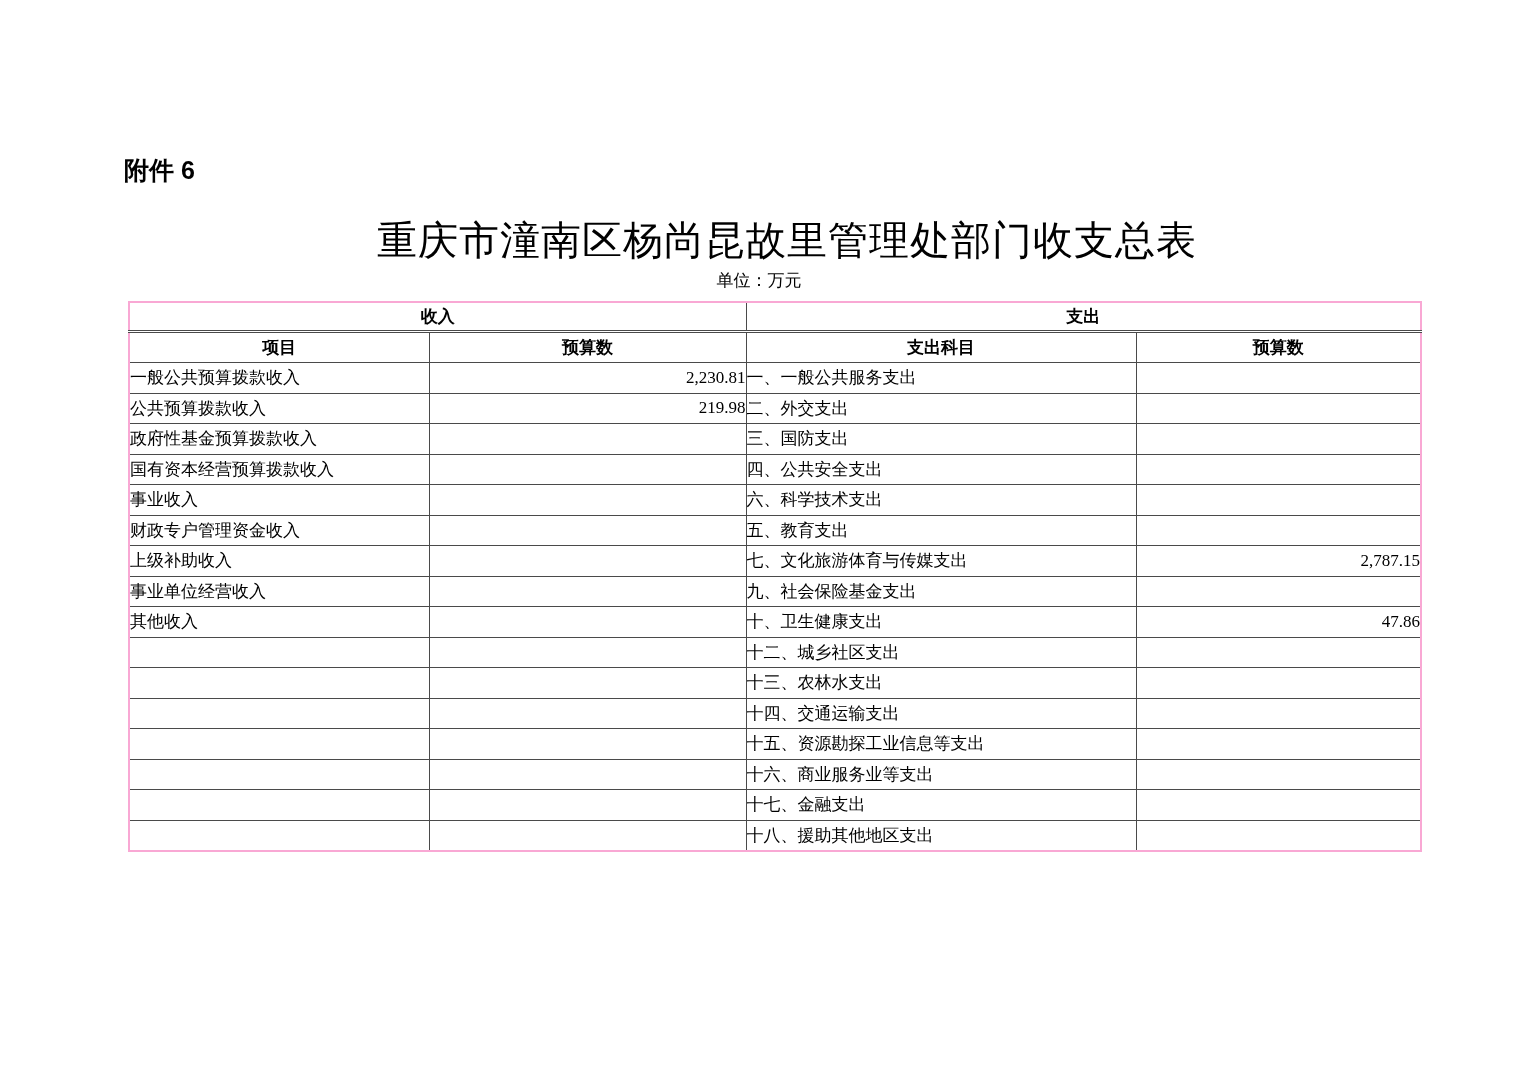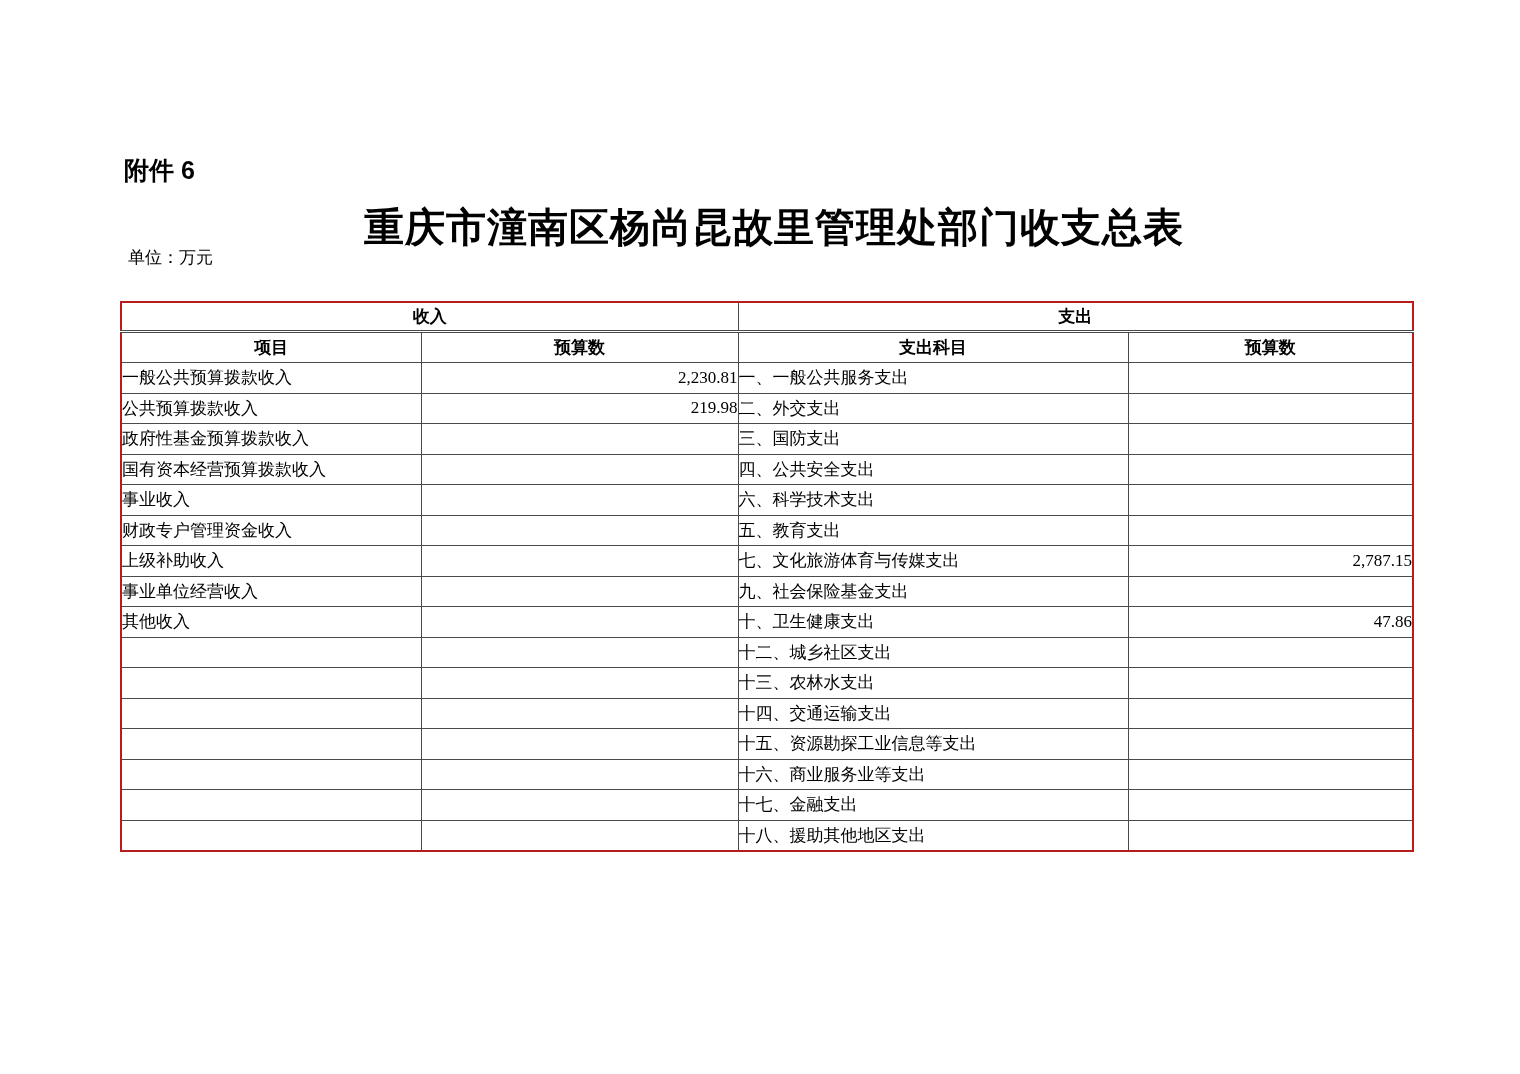--- a/index.html
+++ b/index.html
@@ -23,44 +23,44 @@
     font-family: "Liberation Sans", "DejaVu Sans", sans-serif;
     font-weight: bold;
     font-size: 25px;
     line-height: 1.2;
   }
   .title {
     position: absolute;
     left: 128px;
     top: 203px;
     width: 1292px;
-    margin: 0;
+    margin: 13px;
     text-align: center;
     font-size: 40px;
-    font-weight: bold;
+    font-weight: normal;
     letter-spacing: 1px;
     line-height: 1.25;
     white-space: nowrap;
   }
   .unit {
     position: absolute;
     left: 128px;
-    top: 246px;
+    top: 269px;
     width: 1262px;
-    text-align: left;
+    text-align: center;
     font-size: 17px;
   }
   table.budget {
     position: absolute;
-    left: 120px;
+    left: 128px;
     top: 301px;
     width: 1292px;
     border-collapse: collapse;
     table-layout: fixed;
-    border: 2px solid #b91c1c;
+    border: 2px solid #f9a8d4;
   }
   table.budget th,
   table.budget td {
     border: 1px solid #4a4a4a;
     font-size: 17px;
     padding: 0;
     overflow: hidden;
     white-space: nowrap;
     vertical-align: middle;
   }

